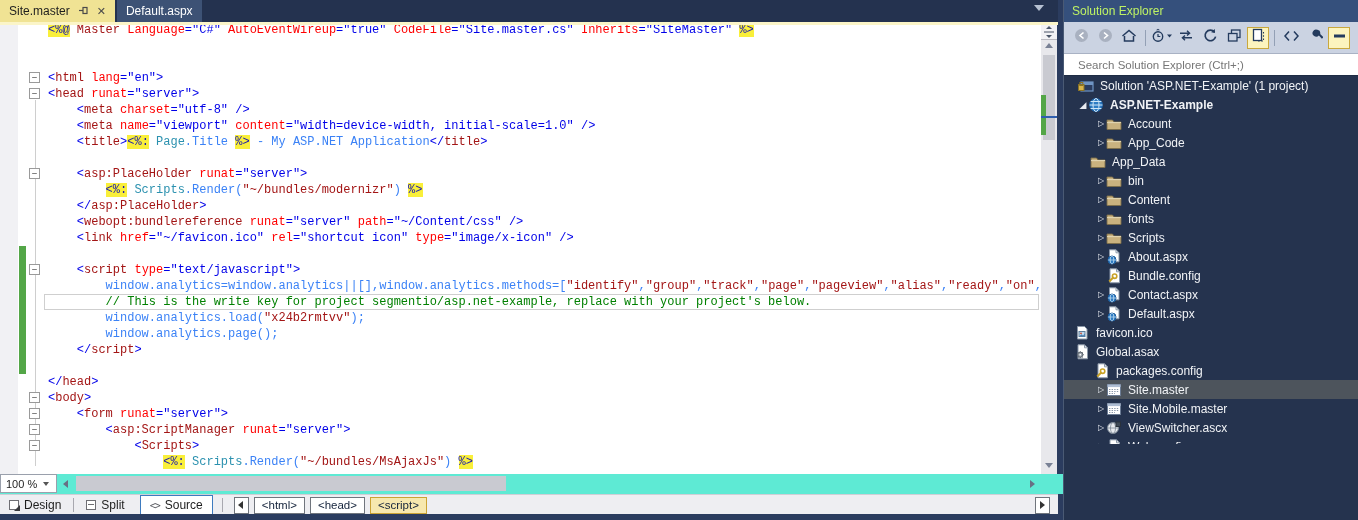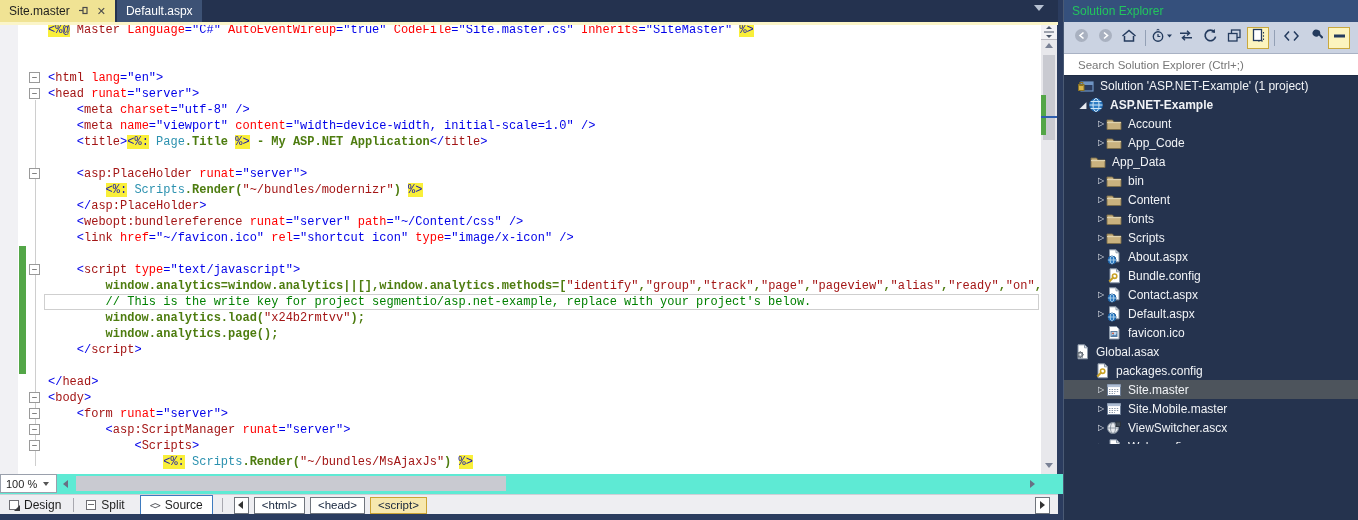--- a/index.html
+++ b/index.html
@@ -17,21 +17,21 @@
   .code-area{position:absolute;left:0;top:25px;width:1041px;height:449px;background:#FFFFFF;overflow:hidden;}
   .bp-margin{position:absolute;left:0;top:0;width:18px;height:449px;background:#F1F1F4;}
   .outline-vline{position:absolute;left:35px;top:75px;width:1px;height:366px;background:#A5A5A5;opacity:.55;}
   .code-lines{position:absolute;left:0;top:0;width:100%;margin-top:-3px;}
   .cl{position:relative;height:16px;line-height:16px;white-space:pre;padding-left:48px;
       font-family:"Liberation Mono","DejaVu Sans Mono",monospace;font-size:12px;color:#000;}
   .cl.changed::before{content:"";position:absolute;left:19px;top:0;bottom:0;width:7px;background:#53A647;}
   .cl.current::after{content:"";position:absolute;left:44px;right:2px;top:0;bottom:0;border:1px solid #CFCFCF;pointer-events:none;}
   .foldbox{position:absolute;left:29px;top:2px;width:11px;height:11px;border:1px solid #9A9A9A;background:#FFF;
            font-size:9px;line-height:9px;text-align:center;color:#555;box-sizing:border-box;font-family:"DejaVu Sans Mono",monospace;}
-  .tok-b{color:#0000E8;} .tok-m{color:#A31515;} .tok-r{color:#FF0000;} .tok-k{color:#4d7c0f;font-weight:bold;}
+  .tok-b{color:#0000E8;} .tok-m{color:#A31515;} .tok-r{color:#FF0000;} .tok-k{color:#3b82f6;}
   .tok-s{color:#A31515;} .tok-g{color:#008000;} .tok-t{color:#2B91AF;}
   .tok-y{color:#1A1AB0;background:#F9EF3A;}
   
   .vscroll{position:absolute;left:1041px;top:25px;width:16px;height:449px;background:#E8E8EC;}
   .vs-split{position:absolute;left:0;top:0;width:16px;height:14px;background:#F2F2F5;border-bottom:1px solid #B9B9C0;}
   .vs-split svg{display:block;margin:1px auto;}
   .tri-up{width:0;height:0;border-left:4px solid transparent;border-right:4px solid transparent;border-bottom:5px solid #7A8296;position:absolute;left:4px;}
   .tri-dn{width:0;height:0;border-left:4px solid transparent;border-right:4px solid transparent;border-top:5px solid #7A8296;position:absolute;left:4px;}
   .vs-thumb{position:absolute;left:2px;top:30px;width:12px;height:85px;background:#C9CAD1;}
   .vs-mark-green{position:absolute;left:0;top:70px;width:5px;height:40px;background:#53A647;}
@@ -55,21 +55,21 @@
   .nav-box{border:1px solid #70757D;background:#FFF;width:13px;height:15px;position:relative;margin-left:8px;}
   .nav-box .tri-left{left:3px;top:3px;border-right-color:#333;}
   .nav-box .tri-right{left:4px;top:3px;border-left-color:#333;}
   .icon-sq{width:10px;height:10px;border:1px solid #6E6E74;position:relative;box-sizing:border-box;background:#fff;}
   .icon-sq.corner::after{content:"";position:absolute;right:-2px;bottom:-2px;width:0;height:0;border-left:6px solid transparent;border-bottom:6px solid #3A3A3E;}
   .icon-sq.mid::after{content:"";position:absolute;left:1px;right:1px;top:3px;height:1px;background:#6E6E74;}
   .icon-code{font-size:10px;color:#56585E;font-family:"DejaVu Sans Mono",monospace;letter-spacing:-1px;}
   .bottom-strip{position:absolute;left:0;top:514px;width:1358px;height:6px;background:#2B3C5F;}
   
   .se-pane{position:absolute;left:1063px;top:0;width:295px;height:520px;background:#25334E;border-left:1px solid #4A5A74;}
-  .se-title{height:22px;background:#35507C;color:#22c55e;font-size:12px;display:flex;align-items:center;padding-left:8px;}
+  .se-title{height:22px;background:#35507C;color:#bef264;font-size:12px;display:flex;align-items:center;padding-left:8px;}
   .se-toolbar{height:31px;background:#CBD3E2;display:flex;align-items:center;padding-left:6px;gap:2px;border-bottom:1px solid #A9B2C4;}
   .se-tool{width:22px;height:22px;display:flex;align-items:center;justify-content:center;box-sizing:border-box;}
   .se-tool.hot{background:#FCF4BE;border:1px solid #C9A83E;}
   .se-tsep{width:1px;height:16px;background:#93A0B5;margin:0 3px;}
   .se-search{height:21px;background:#FFF;border-bottom:1px solid #1E2C44;}
   .se-search input{width:100%;height:100%;border:0;outline:0;background:#FFF;font-size:11.5px;color:#444;
                    padding:0 14px;box-sizing:border-box;font-family:"Liberation Sans",sans-serif;}
   .se-search input::placeholder{color:#767676;}
   .se-tree{position:relative;height:368px;overflow:hidden;font-size:12px;color:#F1F3F6;}
   .tn{position:relative;height:19px;display:flex;align-items:center;}
@@ -379,21 +379,21 @@
         <span class="arr">▷</span>
         <span class="ticon"><svg width="16" height="16">
             <path d="M3.5 0.8 h6.5 l3 3 v9 h-9.5 z" fill="#FFF" stroke="#8A97A8"></path>
             <path d="M10 0.8 v3 h3" fill="none" stroke="#8A97A8"></path>
             <circle cx="6" cy="11" r="4" fill="#2E7CC4" stroke="#1B5C9E"></circle>
             <ellipse cx="6" cy="11" rx="1.8" ry="4" fill="none" stroke="#CFE6F7" stroke-width="0.7"></ellipse>
             <path d="M2 11 H10" stroke="#CFE6F7" stroke-width="0.7"></path>
           </svg></span>
         <span class="lbl">Default.aspx</span>
       </div>
-      <div class="tn" style="padding-left: 32px;">
+      <div class="tn" style="">
         <span class="arr"></span>
         <span class="ticon"><svg width="16" height="16">
             <path d="M3.5 1.5 h7 l2.5 2.5 v10 h-9.5 z" fill="#FFF" stroke="#8A97A8"></path>
             <rect x="5" y="6.5" width="6" height="5" fill="#BFD9EE" stroke="#5F7E9C"></rect>
             <circle cx="7" cy="8.3" r="0.9" fill="#D24726"></circle>
             <path d="M5 11.5 l2.4-2.2 1.6 1.2 2-2 v3 z" fill="#4E7FAE"></path>
           </svg></span>
         <span class="lbl">favicon.ico</span>
       </div>
       <div class="tn" style="">

